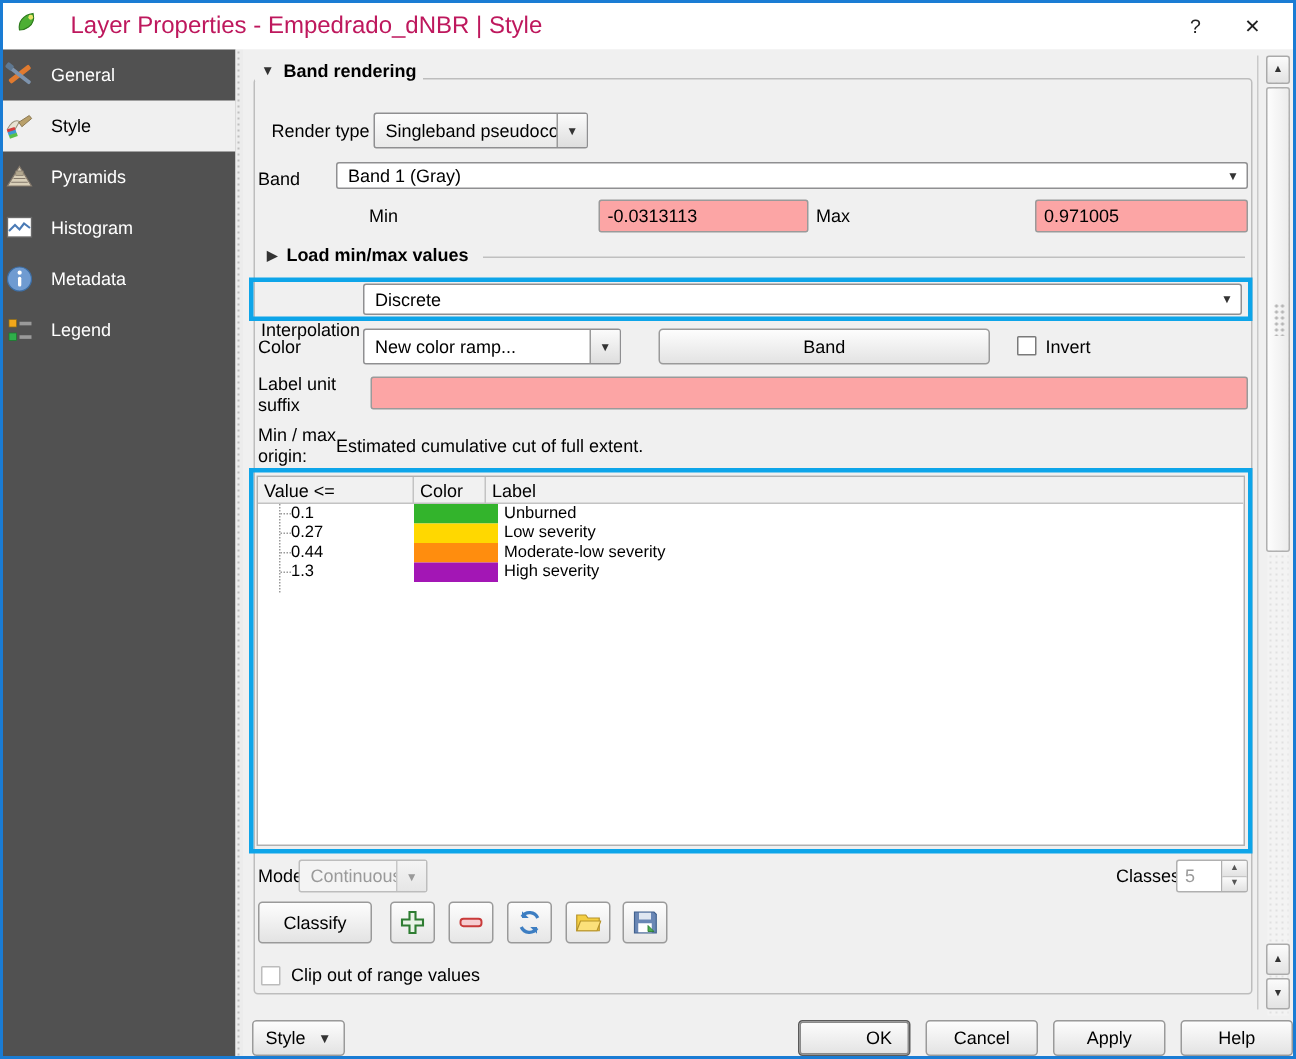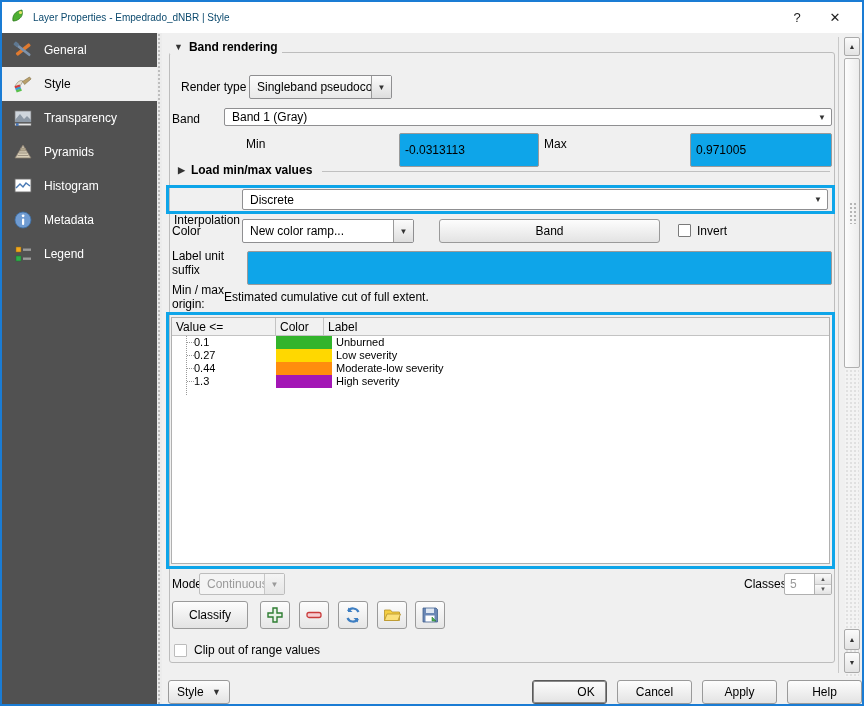--- a/index.html
+++ b/index.html
@@ -2,49 +2,49 @@
 <html><head>
 <meta charset="utf-8">
 <style>
   * { margin:0; padding:0; box-sizing:border-box; }
   html,body { width:864px; height:706px; font-family:"Liberation Sans", sans-serif; }
   .window { position:absolute; inset:0; width:864px; height:706px; background:#f0f0f0;
             border:2px solid #1a7cd4; overflow:hidden; }
 
   
   .titlebar { height:31px; background:#ffffff; display:flex; align-items:center; padding:0 8px; }
-  .titlebar .title { font-size:10px; color:#0c4a6e; margin-left:7px; }
+  .titlebar .title { font-size:16px; color:#be185d; margin-left:21px; }
   .titlebar .tb-btn { width:38px; height:29px; display:flex; align-items:center; justify-content:center;
                       font-size:13px; color:#222; }
   .spacer { flex:1; }
 
   
   .body { position:absolute; top:31px; left:0; right:0; bottom:0; display:flex; }
 
   
   .sidebar { width:155px; background:#515151; flex:none; }
-  .side-item { height:34px; display:flex; align-items:center; padding-left:10px; gap:10px;
+  .side-item { height:34px; display:flex; align-items:center; gap:10px;
                color:#ffffff; font-size:12px; cursor:default; }
   .side-item.active { background:#f0f0f0; color:#000; }
   .side-item .ico { width:22px; height:22px; flex:none; display:flex; align-items:center; justify-content:center; }
   .splitter { width:5px; background:#ececec; flex:none;
               background-image:radial-gradient(#bdbdbd 30%, transparent 32%); background-size:4px 4px; }
 
   
   .content { position:relative; flex:1; background:#f0f0f0; font-size:12px; color:#000; }
   .abs { position:absolute; }
 
   
   .groupbox { border:1px solid #bdbdbd; border-radius:3px; }
   .group-title { font-weight:bold; font-size:12px; background:#f0f0f0; padding:0 4px;
                  display:flex; align-items:center; gap:6px; }
   .tri { font-size:9px; color:#333; }
 
   
-  .tinput { background:#0ea5e9; border:1px solid #9a9a9a; border-radius:2px; height:34px;
+  .tinput { background:#fca5a5; border:1px solid #9a9a9a; border-radius:2px; height:22px;
             font-size:12px; padding:0 5px; display:flex; align-items:center; }
   .combo { background:#fff; border:1px solid #8f8f91; border-radius:2px; height:22px;
            display:flex; align-items:center; font-size:12px; }
   .combo .val { padding:0 7px; flex:1; white-space:nowrap; overflow:hidden; }
   .combo .arr { width:18px; text-align:center; font-size:8px; color:#333; flex:none; }
   .combo .arrbox { width:20px; align-self:stretch; border-left:1px solid #9a9a9a;
                    background:linear-gradient(#fbfbfb,#dedede); display:flex; align-items:center;
                    justify-content:center; font-size:8px; color:#333; flex:none; }
   .combo.grad { background:linear-gradient(#fcfcfc,#e9e9e9); }
   .combo.disabled { background:#f4f4f4; border-color:#bdbdbd; color:#9a9a9a; }
@@ -135,31 +135,20 @@
         <span class="ico">
           <svg width="20" height="20" viewBox="0 0 20 20">
             <path d="M2 12 q4 -7 8 -5 l-4 7 z" fill="#e8e3d3" stroke="#9a927d" stroke-width="0.7"></path>
             <rect x="1.5" y="11.5" width="5.5" height="2.4" fill="#d43c3c" transform="rotate(-18 4 12)"></rect>
             <rect x="2.2" y="13.3" width="5.5" height="2.4" fill="#3c9ad4" transform="rotate(-18 5 14)"></rect>
             <rect x="3" y="15.2" width="5.5" height="2.4" fill="#59c04a" transform="rotate(-18 6 16)"></rect>
             <path d="M9.5 7.5 l7 -4.5 1.6 2 -6.5 5.5 z" fill="#b9a06a" stroke="#83704a" stroke-width="0.6"></path>
           </svg>
         </span>
         <span>Style</span>
-      </div>
-      <div class="side-item">
-        <span class="ico">
-          <svg width="20" height="20" viewBox="0 0 20 20">
-            <rect x="2" y="3" width="16" height="11" fill="#cfd6dd" stroke="#7a7a7a" stroke-width="0.7"></rect>
-            <path d="M2 12 l5-6 4 5 3-3 4 4 v2 H2 Z" fill="#8d99a6"></path>
-            <rect x="2" y="15.5" width="16" height="2" fill="#e6e6e6" stroke="#8a8a8a" stroke-width="0.5"></rect>
-            <rect x="3" y="15" width="2.6" height="3" fill="#4a74b0"></rect>
-          </svg>
-        </span>
-        <span>Transparency</span>
       </div>
       <div class="side-item">
         <span class="ico">
           <svg width="20" height="20" viewBox="0 0 20 20">
             <path d="M10 3 L18 16 H2 Z" fill="#d9cfb8" stroke="#84796b" stroke-width="0.8"></path>
             <path d="M6 11 h8 M4.5 13.5 h11" stroke="#84796b" stroke-width="0.7" fill="none"></path>
             <rect x="7.5" y="6" width="5" height="3" fill="#b3a88f" stroke="#84796b" stroke-width="0.5"></rect>
           </svg>
         </span>
         <span>Pyramids</span>

